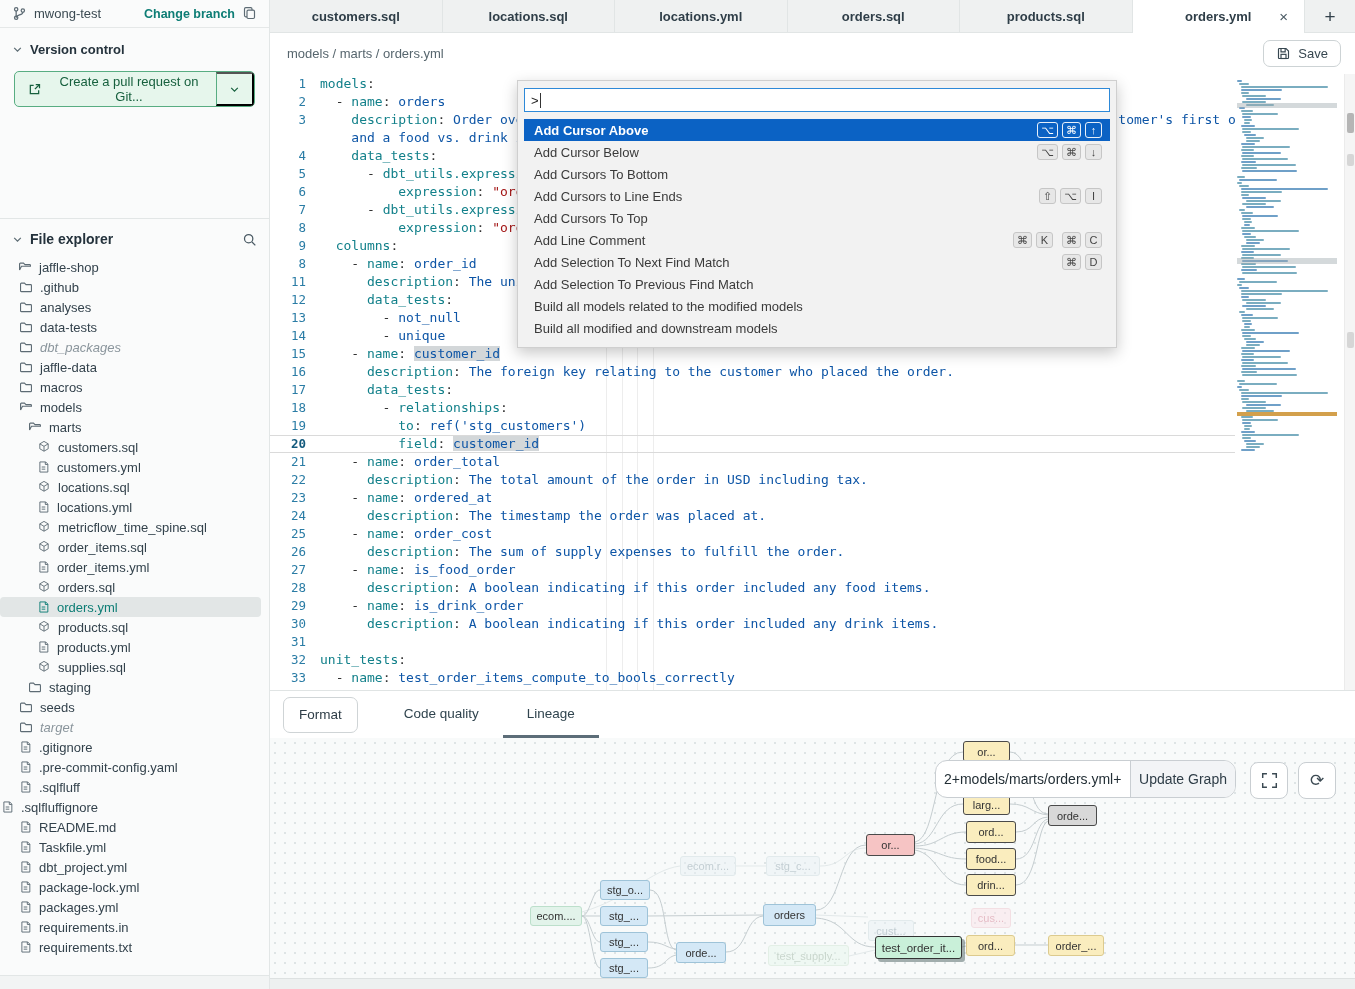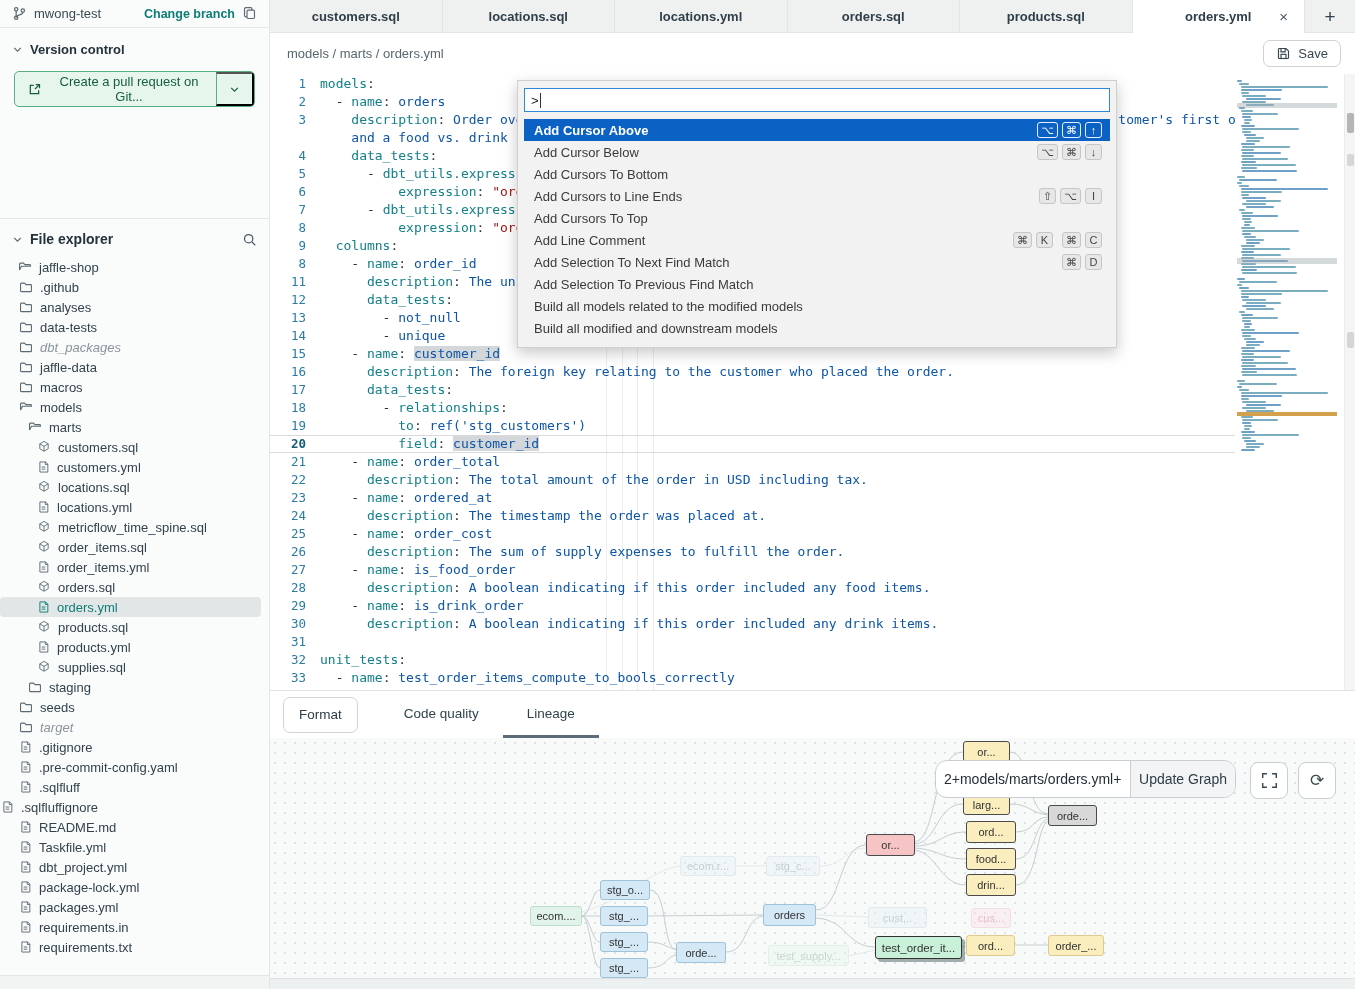--- a/index.html
+++ b/index.html
@@ -882,21 +882,21 @@
             </div>
             <div class="node n-blue" style="left: 493px; top: 166px; width: 53px; height: 22px;">
               <span>orders</span>
             </div>
             <div class="node n-faded" style="left: 410px; top: 118px; width: 56px; height: 20px;">
               <span>ecom.r...</span>
             </div>
             <div class="node n-faded" style="left: 496px; top: 118px; width: 54px; height: 20px;">
               <span>stg_c...</span>
             </div>
-            <div class="node n-faded" style="left: 598px; top: 169px; width: 59px; height: 21px;">
+            <div class="node n-faded" style="left: 598px; top: 182px; width: 46px; height: 21px;">
               <span>cust...</span>
             </div>
             <div class="node n-faded-green" style="left: 498px; top: 207px; width: 81px; height: 21px;">
               <span>test_supply...</span>
             </div>
             <div class="node n-pink" style="left: 596px; top: 96px; width: 49px; height: 22px;">
               <span>or...</span>
             </div>
             <div class="node n-yellow" style="left: 693px; top: 3px; width: 47px; height: 21px;">
               <span>or...</span>

